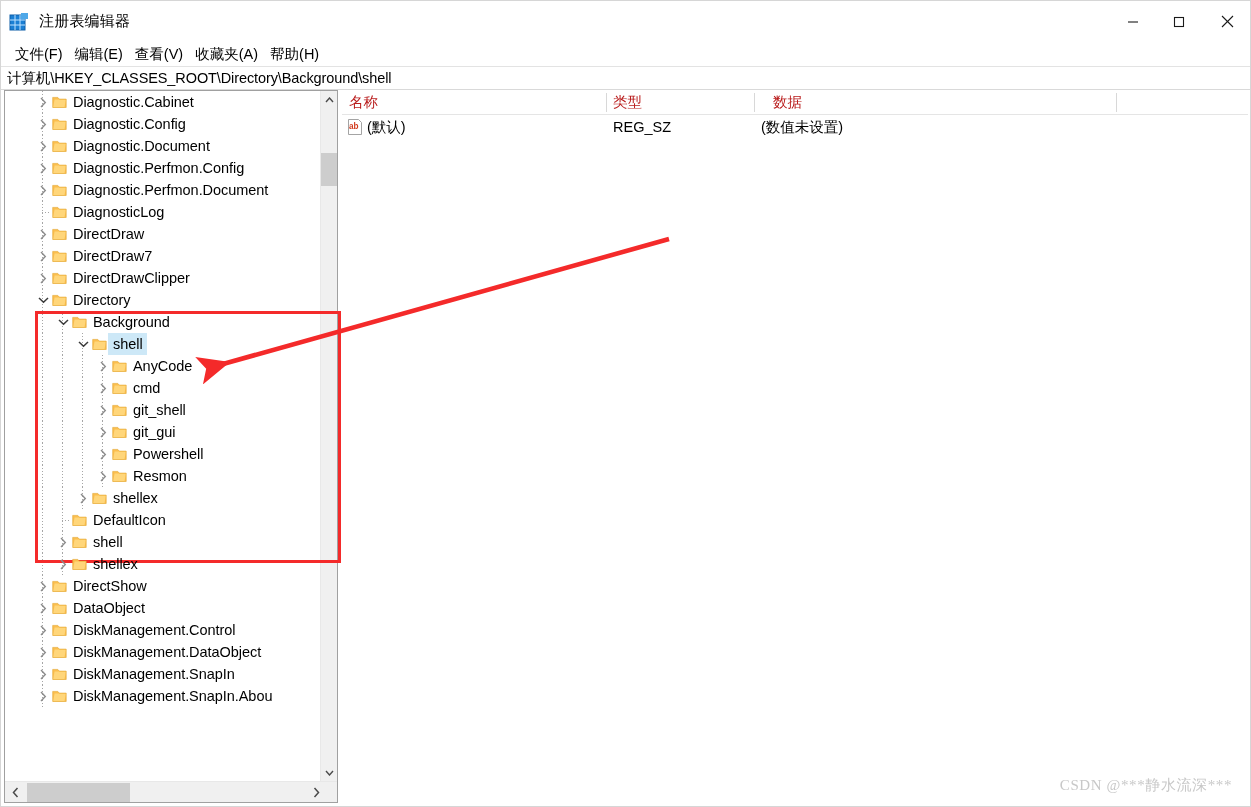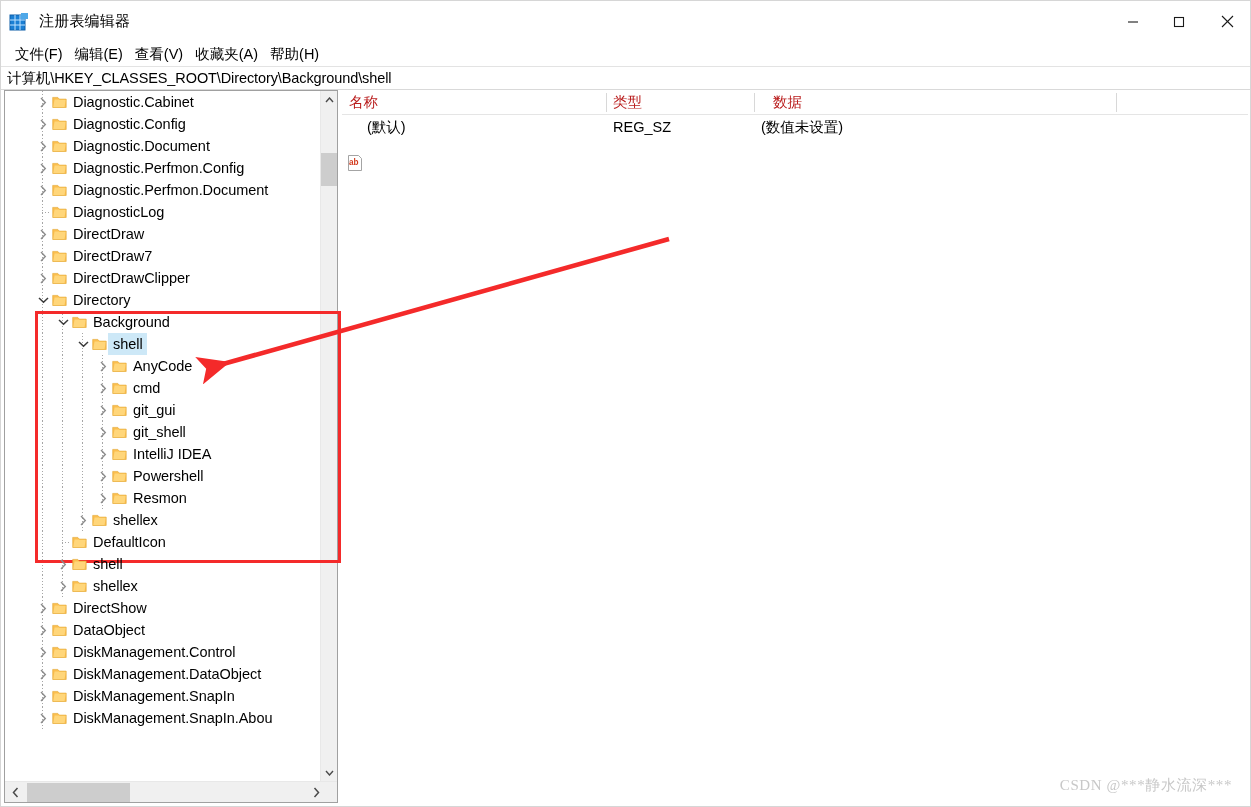--- a/index.html
+++ b/index.html
@@ -209,21 +209,21 @@
     height: 24px;
   }
   .vcell {
     position: absolute; top: 0;
     height: 24px; line-height: 24px;
     font-size: 14.5px; color: #000000;
     white-space: nowrap;
   }
   .abicon {
     position: absolute; left: 5px; top: 4px;
-    width: 16px; height: 32px; margin-top: 36px;
+    width: 16px; height: 32px;
   }
 
   
   .annot-rect {
     position: absolute;
     border: 3px solid #f42a2a;
     pointer-events: none;
   }
   .annot-arrow {
     position: absolute; left: 0; top: 0;
@@ -551,61 +551,41 @@
                 <polyline points="2,1 6.3,5.5 2,10" fill="none" stroke="#8c8c8c" stroke-width="1.4"></polyline>
               </svg>
             </div>
             <div class="folder" style="position: relative; z-index: 2;">
               <svg width="15" height="13" viewBox="0 0 15 13">
                 <path d="M0.7 1.4 h5.1 l1.5 1.7 h6.9 v8.4 h-13.5 z" fill="#fbbe4e"></path>
                 <path d="M2.6 3.4 h11.4 l-1.6 8.1 h-11.4 z" fill="#ffd67a"></path>
                 <path d="M0.7 1.4 h5.1 l1.5 1.7 h6.9 v8.4 h-13.5 z" fill="none" stroke="#e2a62f" stroke-width="0.6"></path>
               </svg>
             </div>
-            <div class="tlabel" style="position: relative; z-index: 2;">git_gui</div>
+            <div class="tlabel" style="position: relative; z-index: 2;">git_shell</div>
           </div>
           <div class="treerow">
             <div class="dotline" style="left: 37px;"></div>
             <div class="dotline" style="left: 57px;"></div>
             <div class="dotline" style="left: 77px;"></div>
             <div class="dotline" style="left: 97px;"></div>
             <div style="width: 90px; height: 22px; flex: 0 0 auto;"></div>
             <div class="tw" style="position: relative; z-index: 2;">
               <svg width="8" height="11" viewBox="0 0 8 11">
                 <polyline points="2,1 6.3,5.5 2,10" fill="none" stroke="#8c8c8c" stroke-width="1.4"></polyline>
               </svg>
             </div>
             <div class="folder" style="position: relative; z-index: 2;">
               <svg width="15" height="13" viewBox="0 0 15 13">
                 <path d="M0.7 1.4 h5.1 l1.5 1.7 h6.9 v8.4 h-13.5 z" fill="#fbbe4e"></path>
                 <path d="M2.6 3.4 h11.4 l-1.6 8.1 h-11.4 z" fill="#ffd67a"></path>
                 <path d="M0.7 1.4 h5.1 l1.5 1.7 h6.9 v8.4 h-13.5 z" fill="none" stroke="#e2a62f" stroke-width="0.6"></path>
               </svg>
             </div>
-            <div class="tlabel" style="position: relative; z-index: 2;">git_shell</div>
-          </div>
-          <div class="treerow">
-            <div class="dotline" style="left: 37px;"></div>
-            <div class="dotline" style="left: 57px;"></div>
-            <div class="dotline" style="left: 77px;"></div>
-            <div class="dotline" style="left: 97px;"></div>
-            <div style="width: 90px; height: 22px; flex: 0 0 auto;"></div>
-            <div class="tw" style="position: relative; z-index: 2;">
-              <svg width="8" height="11" viewBox="0 0 8 11">
-                <polyline points="2,1 6.3,5.5 2,10" fill="none" stroke="#8c8c8c" stroke-width="1.4"></polyline>
-              </svg>
-            </div>
-            <div class="folder" style="position: relative; z-index: 2;">
-              <svg width="15" height="13" viewBox="0 0 15 13">
-                <path d="M0.7 1.4 h5.1 l1.5 1.7 h6.9 v8.4 h-13.5 z" fill="#fbbe4e"></path>
-                <path d="M2.6 3.4 h11.4 l-1.6 8.1 h-11.4 z" fill="#ffd67a"></path>
-                <path d="M0.7 1.4 h5.1 l1.5 1.7 h6.9 v8.4 h-13.5 z" fill="none" stroke="#e2a62f" stroke-width="0.6"></path>
-              </svg>
-            </div>
-            <div class="tlabel" style="position: relative; z-index: 2;">IntelliJ IDEA</div>
+            <div class="tlabel" style="position: relative; z-index: 2;">git_gui</div>
           </div>
           <div class="treerow">
             <div class="dotline" style="left: 37px;"></div>
             <div class="dotline" style="left: 57px;"></div>
             <div class="dotline" style="left: 77px;"></div>
             <div class="dotline" style="left: 97px;"></div>
             <div style="width: 90px; height: 22px; flex: 0 0 auto;"></div>
             <div class="tw" style="position: relative; z-index: 2;">
               <svg width="8" height="11" viewBox="0 0 8 11">
                 <polyline points="2,1 6.3,5.5 2,10" fill="none" stroke="#8c8c8c" stroke-width="1.4"></polyline>

